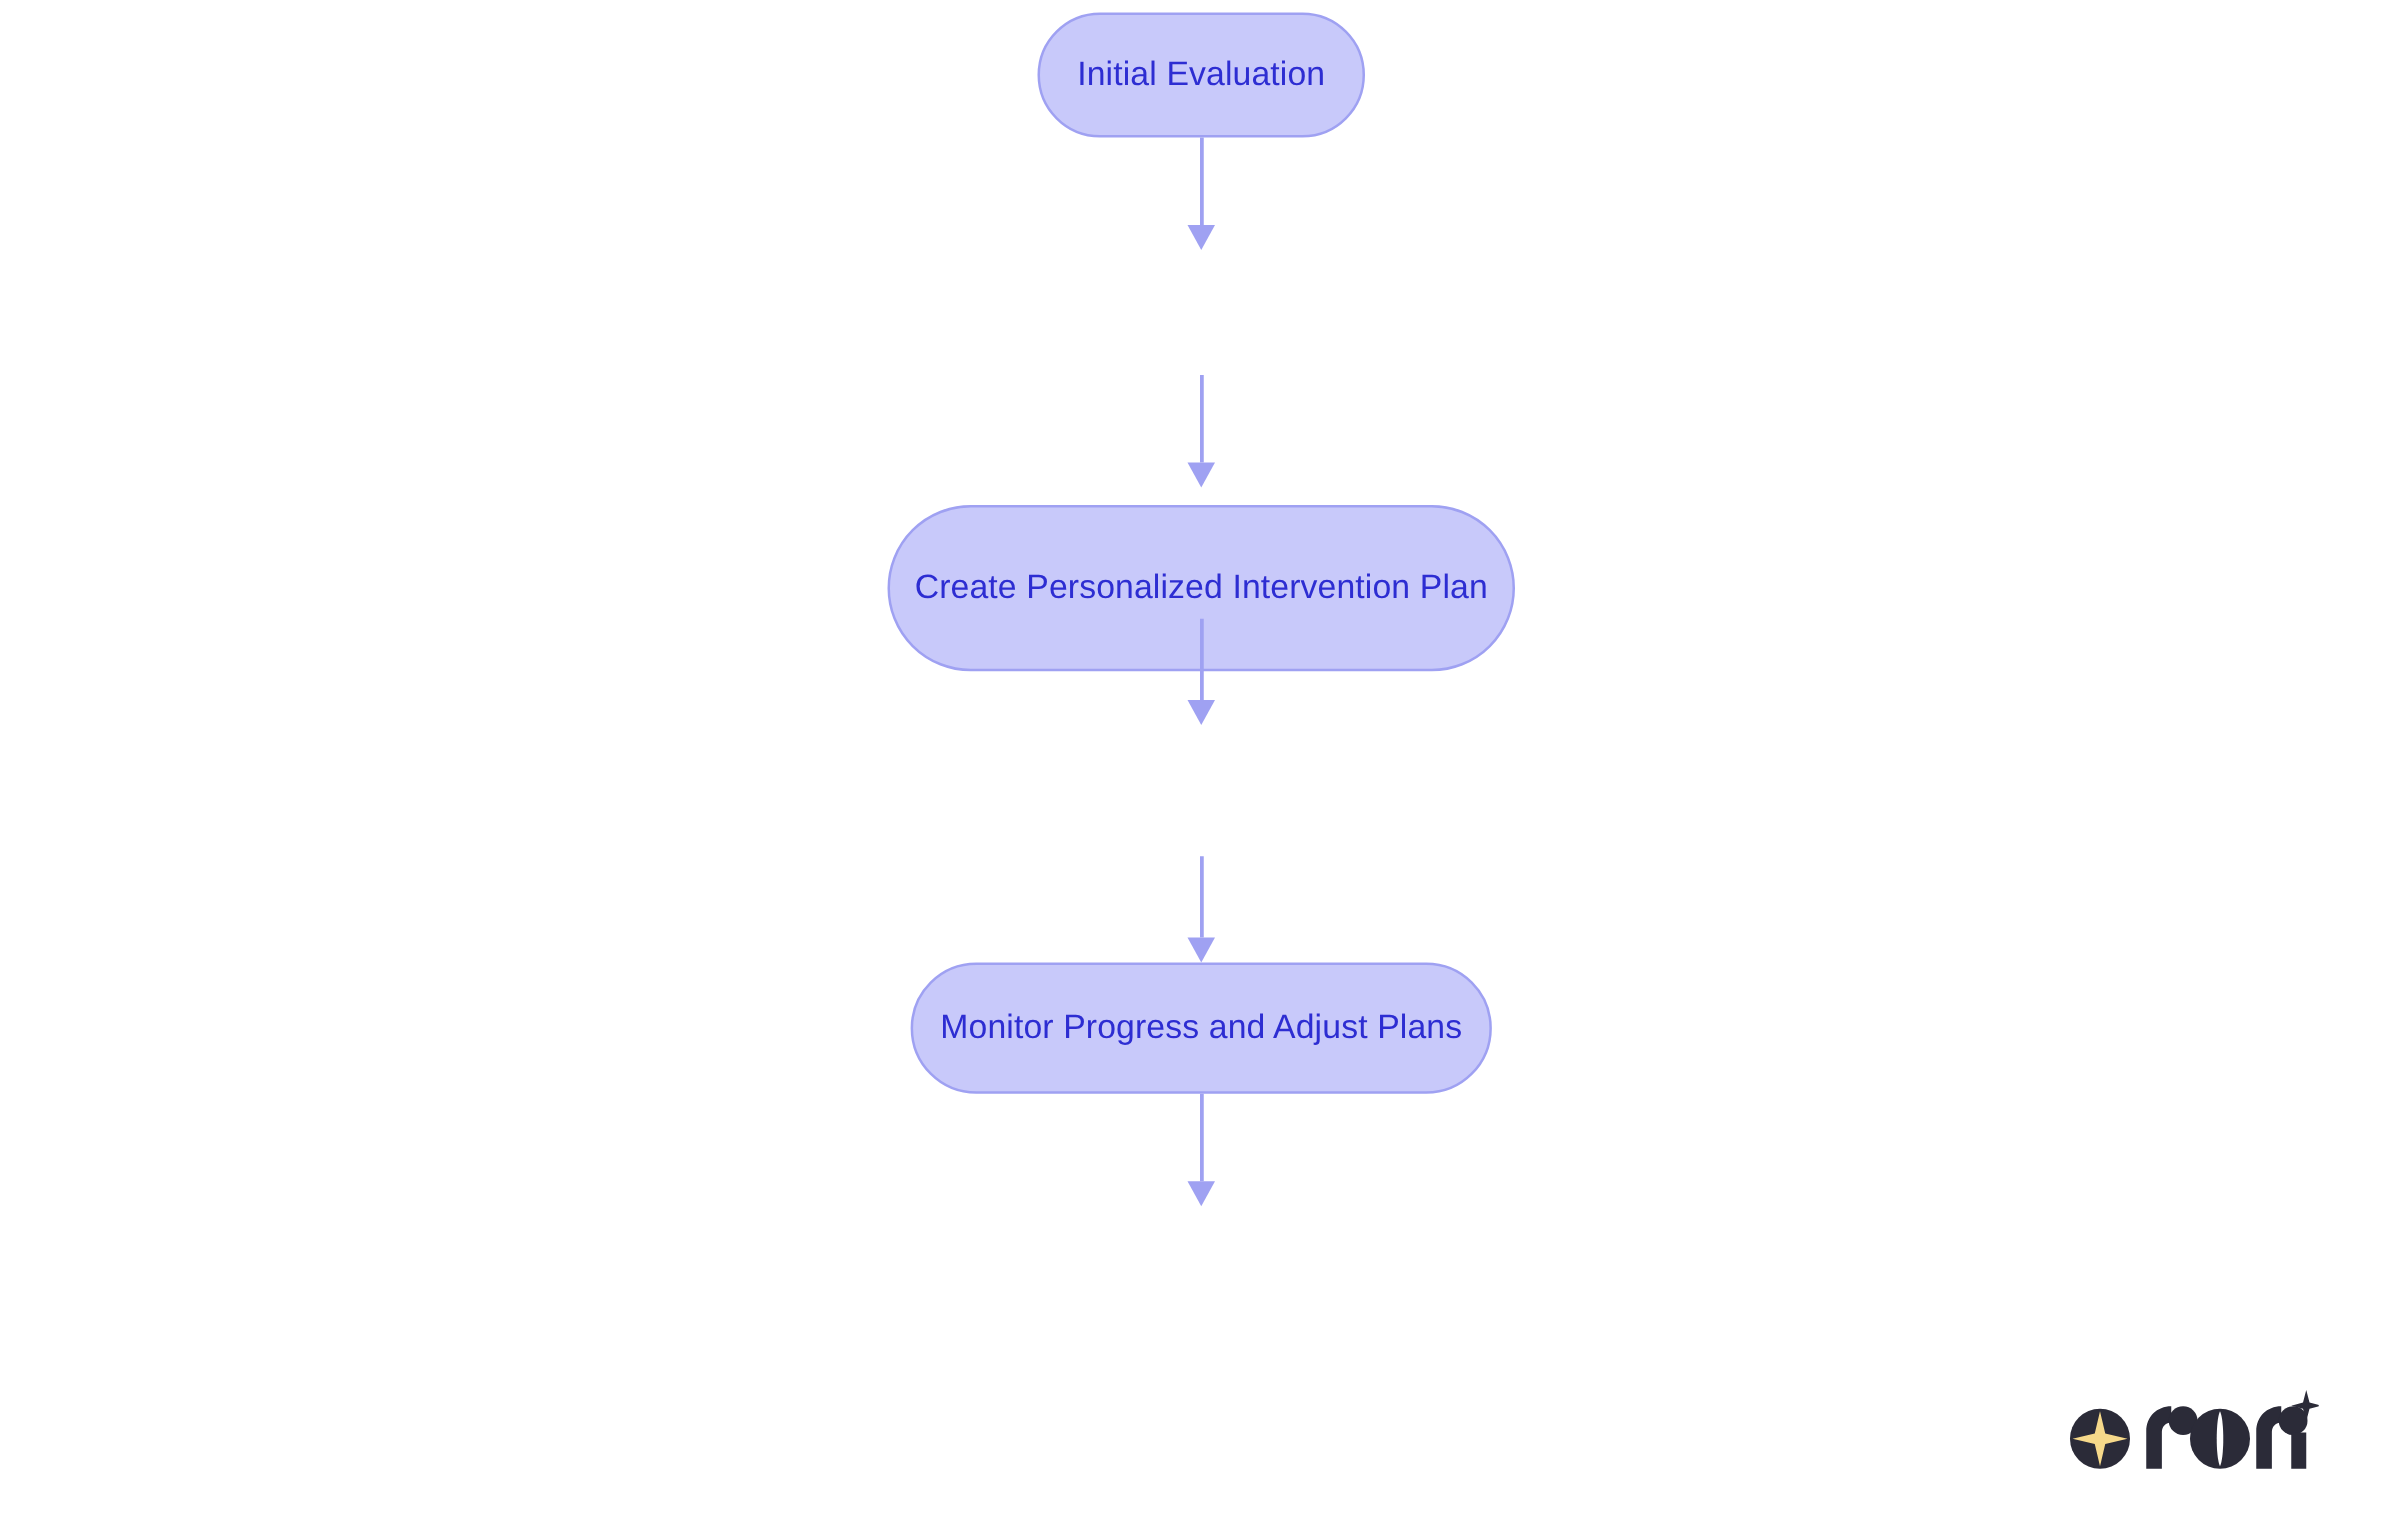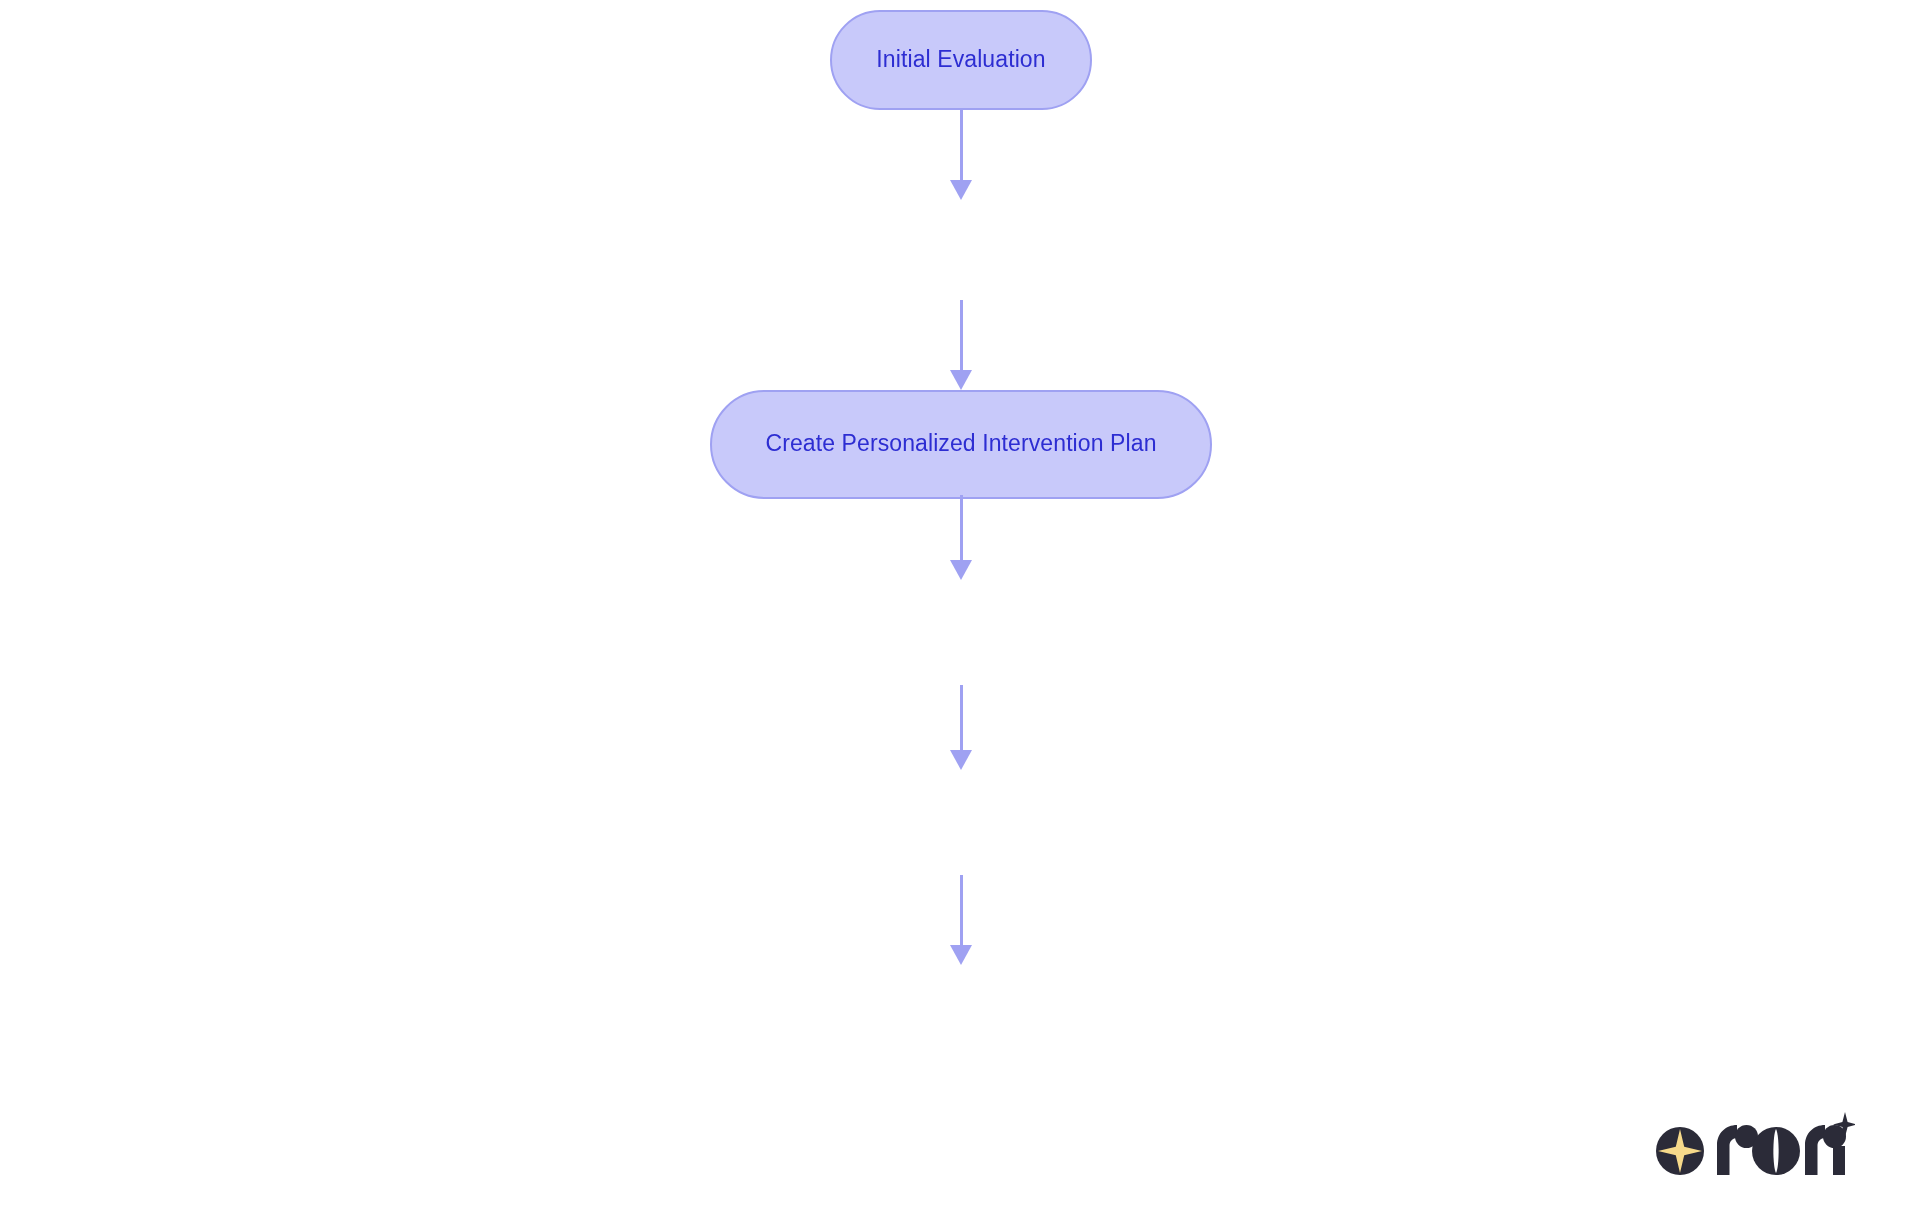--- a/index.html
+++ b/index.html
@@ -25,21 +25,21 @@
     position: absolute;
     box-sizing: border-box;
     display: flex;
     align-items: center;
     justify-content: center;
     background: #c8c9fa;
     border: 2px solid #9fa1f2;
     border-radius: 999px;
     color: #2d2dd2;
     font-family: "Liberation Sans", sans-serif;
-    font-size: 23px;
+    font-size: 27px;
     font-weight: 400;
     letter-spacing: 0.1px;
     white-space: nowrap;
     line-height: 1;
     transform: translateX(-50%);
   }
   .node-label {
     display: block;
     padding-bottom: 2px;
   }
@@ -92,35 +92,38 @@
     <div class="stem" style="height:70px;"></div>
     <div class="head"></div>
   </div>
 
 
   <div class="connector" style="left:961px; top:300px; width:24px; height:90px;">
     <div class="stem" style="height:70px;"></div>
     <div class="head"></div>
   </div>
 
-  <div class="node" style="left:961px; top:390px; width:502px; height:109px;">
+  <div class="node" style="left:961px; top:404px; width:502px; height:133px;">
     <span class="node-label">Create Personalized Intervention Plan</span>
   </div>
 
   <div class="connector" style="left:961px; top:495px; width:24px; height:85px;">
     <div class="stem" style="height:65px;"></div>
     <div class="head"></div>
   </div>
 
 
   <div class="connector" style="left:961px; top:685px; width:24px; height:85px;">
     <div class="stem" style="height:65px;"></div>
     <div class="head"></div>
   </div>
 
+  <div class="node" style="left:961px; top:770px; width:465px; height:105px;">
+    <span class="node-label">Monitor Progress and Adjust Plans</span>
+  </div>
 
   <div class="connector" style="left:961px; top:875px; width:24px; height:90px;">
     <div class="stem" style="height:70px;"></div>
     <div class="head"></div>
   </div>
 
 
   <div id="logo">
     <svg width="200" height="80" viewBox="0 0 200 80" xmlns="http://www.w3.org/2000/svg">
 

